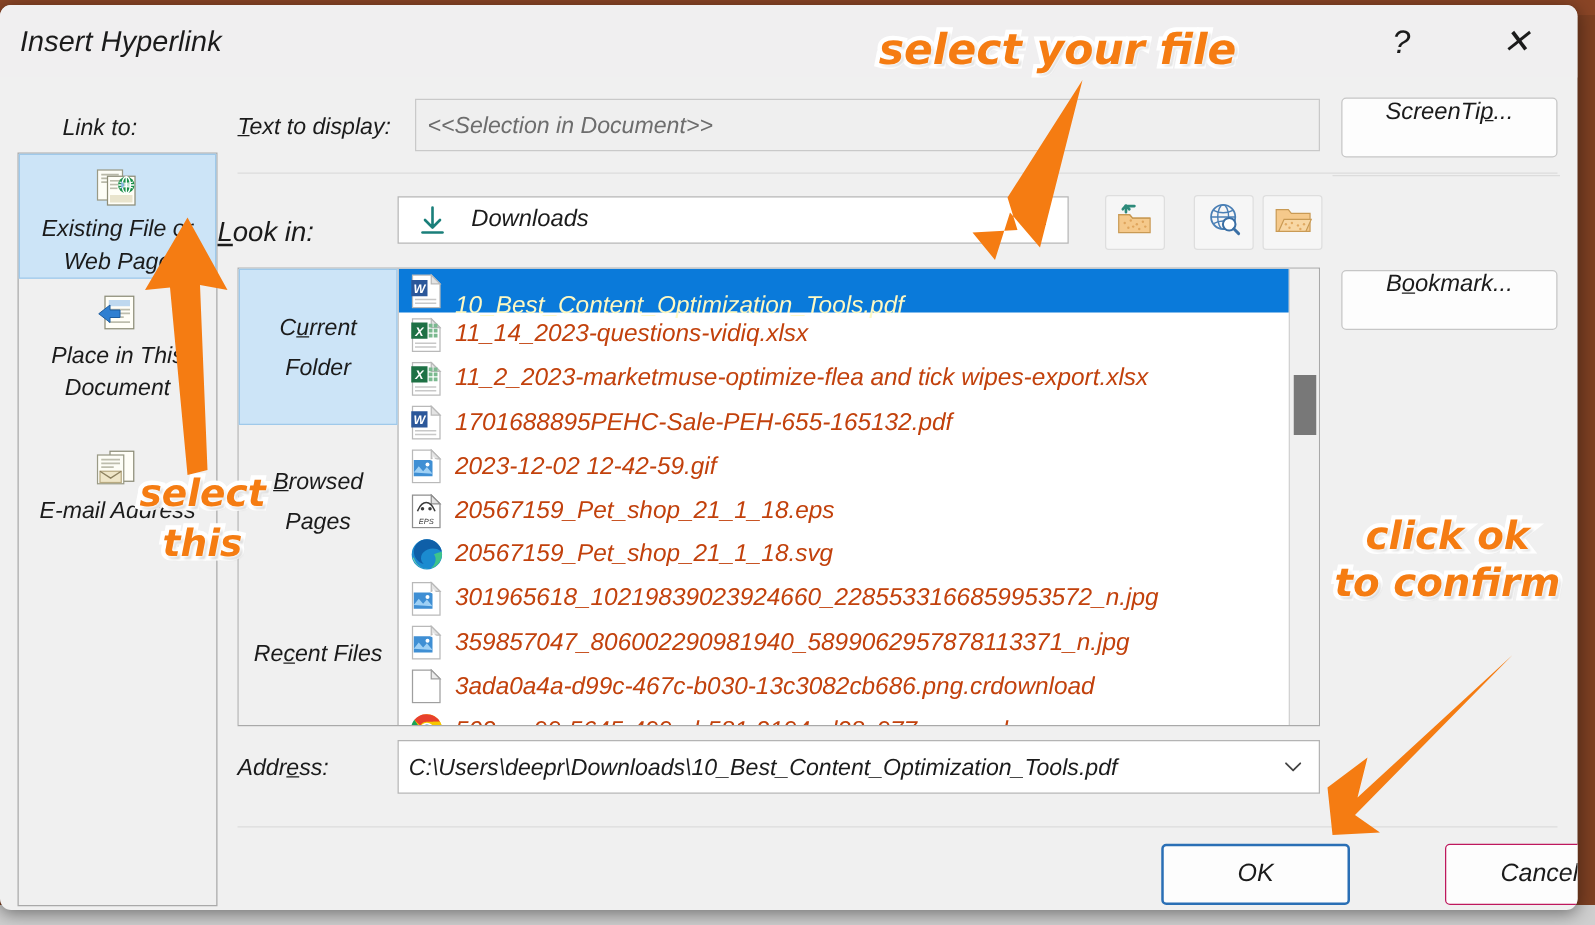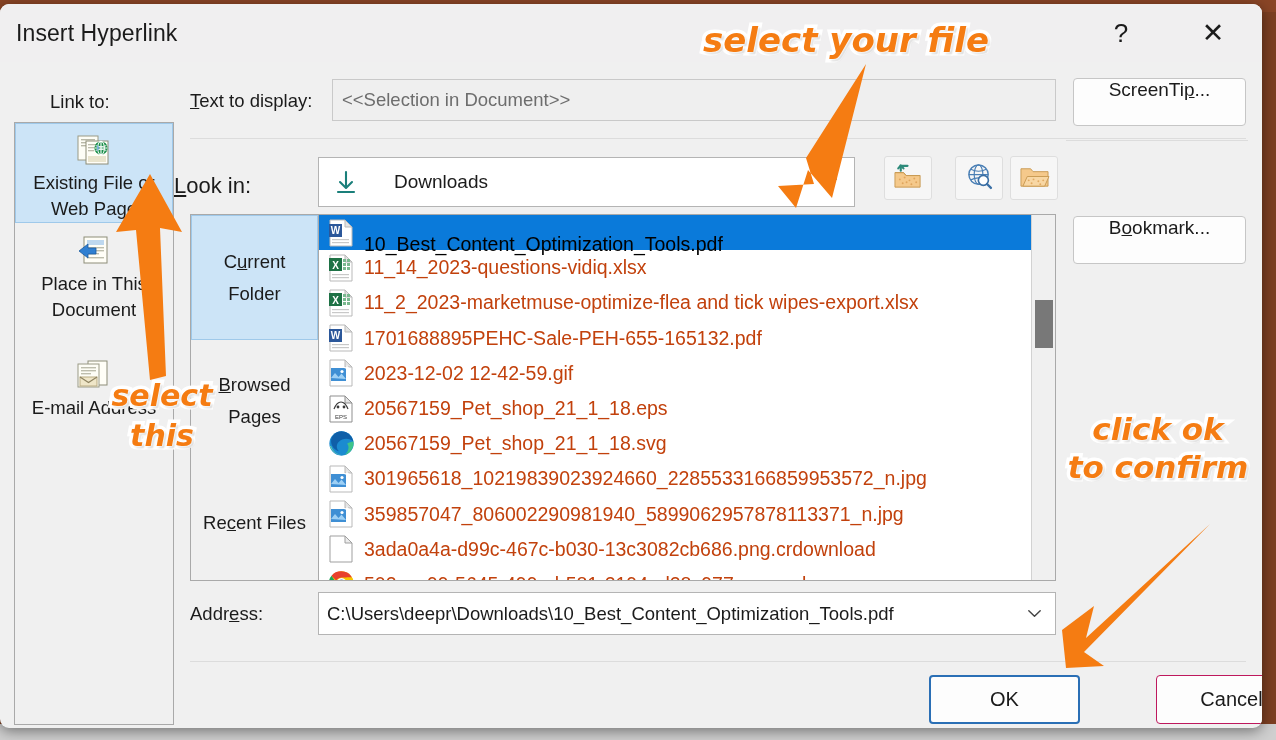--- a/index.html
+++ b/index.html
@@ -25,20 +25,21 @@
   }
 
   
   #dialog {
     position: absolute; left: 0; top: 4px;
     width: 1262px; height: 724px;
     background: #f0f0f0;
     border-radius: 9px;
     box-shadow: 0 3px 14px rgba(0,0,0,.45);
     overflow: hidden;
+    font-style: italic;
   }
 
   
   #titlebar {
     position: absolute; left: 0; top: 0; width: 1262px; height: 58px;
     background: #f0eff0;
   }
   #title-text {
     position: absolute; left: 16px; top: 16px;
     font-size: 23px; color: #1b1b1b; letter-spacing: .1px;
@@ -94,23 +95,23 @@
     background: #dcdcdc;
   }
 
   
   #lookin-label {
     position: absolute; left: 174px; top: 169px;
     font-size: 22px; color: #1b1b1b;
   }
   #lookin-combo {
     position: absolute; left: 318px; top: 153px;
-    width: 537px; height: 50px;
+    width: 537px; height: 38px;
     background: #ffffff; border: 1px solid #b4b4b4;
-    display: flex; align-items: center; gap: 17px;
+    display: flex; align-items: center;
   }
   #lookin-folder-ico { width: 30px; height: 30px; margin-left: 12px; }
   #lookin-value {
     font-size: 19px; color: #1b1b1b; margin-left: 16px;
   }
   #lookin-arrow {
     position: absolute; right: 0; top: 0; width: 48px; height: 48px;
     display: flex; align-items: center; justify-content: center;
   }
   .tool-btn {
@@ -161,21 +162,21 @@
 
   #filelist {
     position: absolute; left: 128px; top: 0; width: 713px; height: 365px;
     background: #ffffff; overflow: hidden;
   }
   .file-row {
     position: relative; height: 35.2px; display: flex; align-items: center;
     padding-left: 9px; cursor: default; white-space: nowrap;
   }
   .file-row.selected { background: #0a7ada; }
-  .file-row.selected .file-name { color: #000000; margin-top: 24px; }
+  .file-row.selected .file-name { color: #fef9c3; margin-top: 24px; }
   .file-name {
     font-size: 19.5px; color: #c2410c; margin-left: 10px;
   }
   .file-ico { width: 26px; height: 28px; flex: none; }
 
   #filescroll {
     position: absolute; right: 0; top: 0; width: 24px; height: 365px;
     background: #f0f0f0; border-left: 1px solid #d2d2d2;
   }
   #filescroll .thumb {

